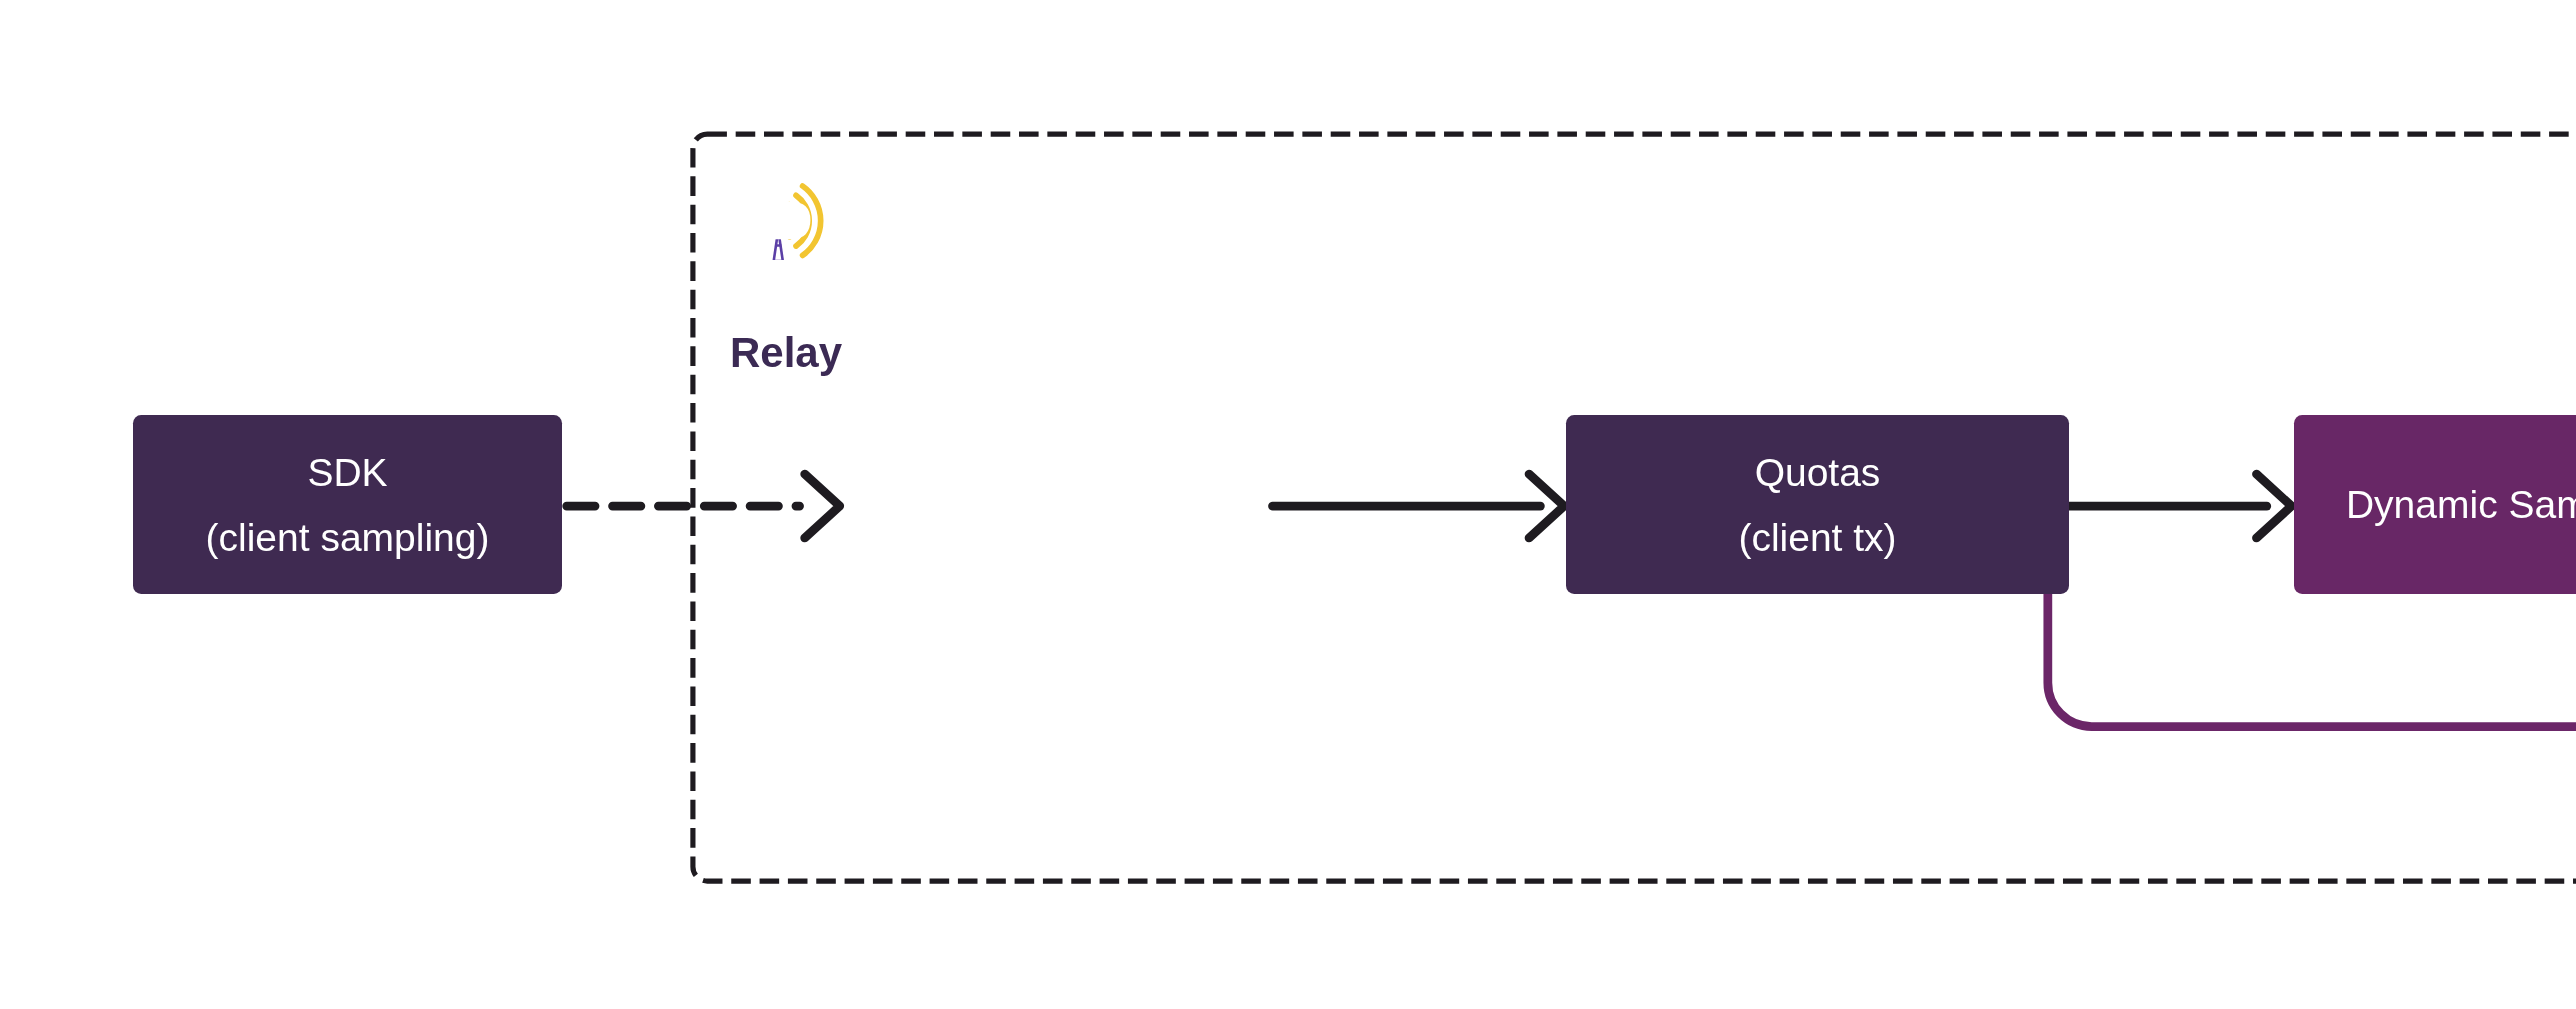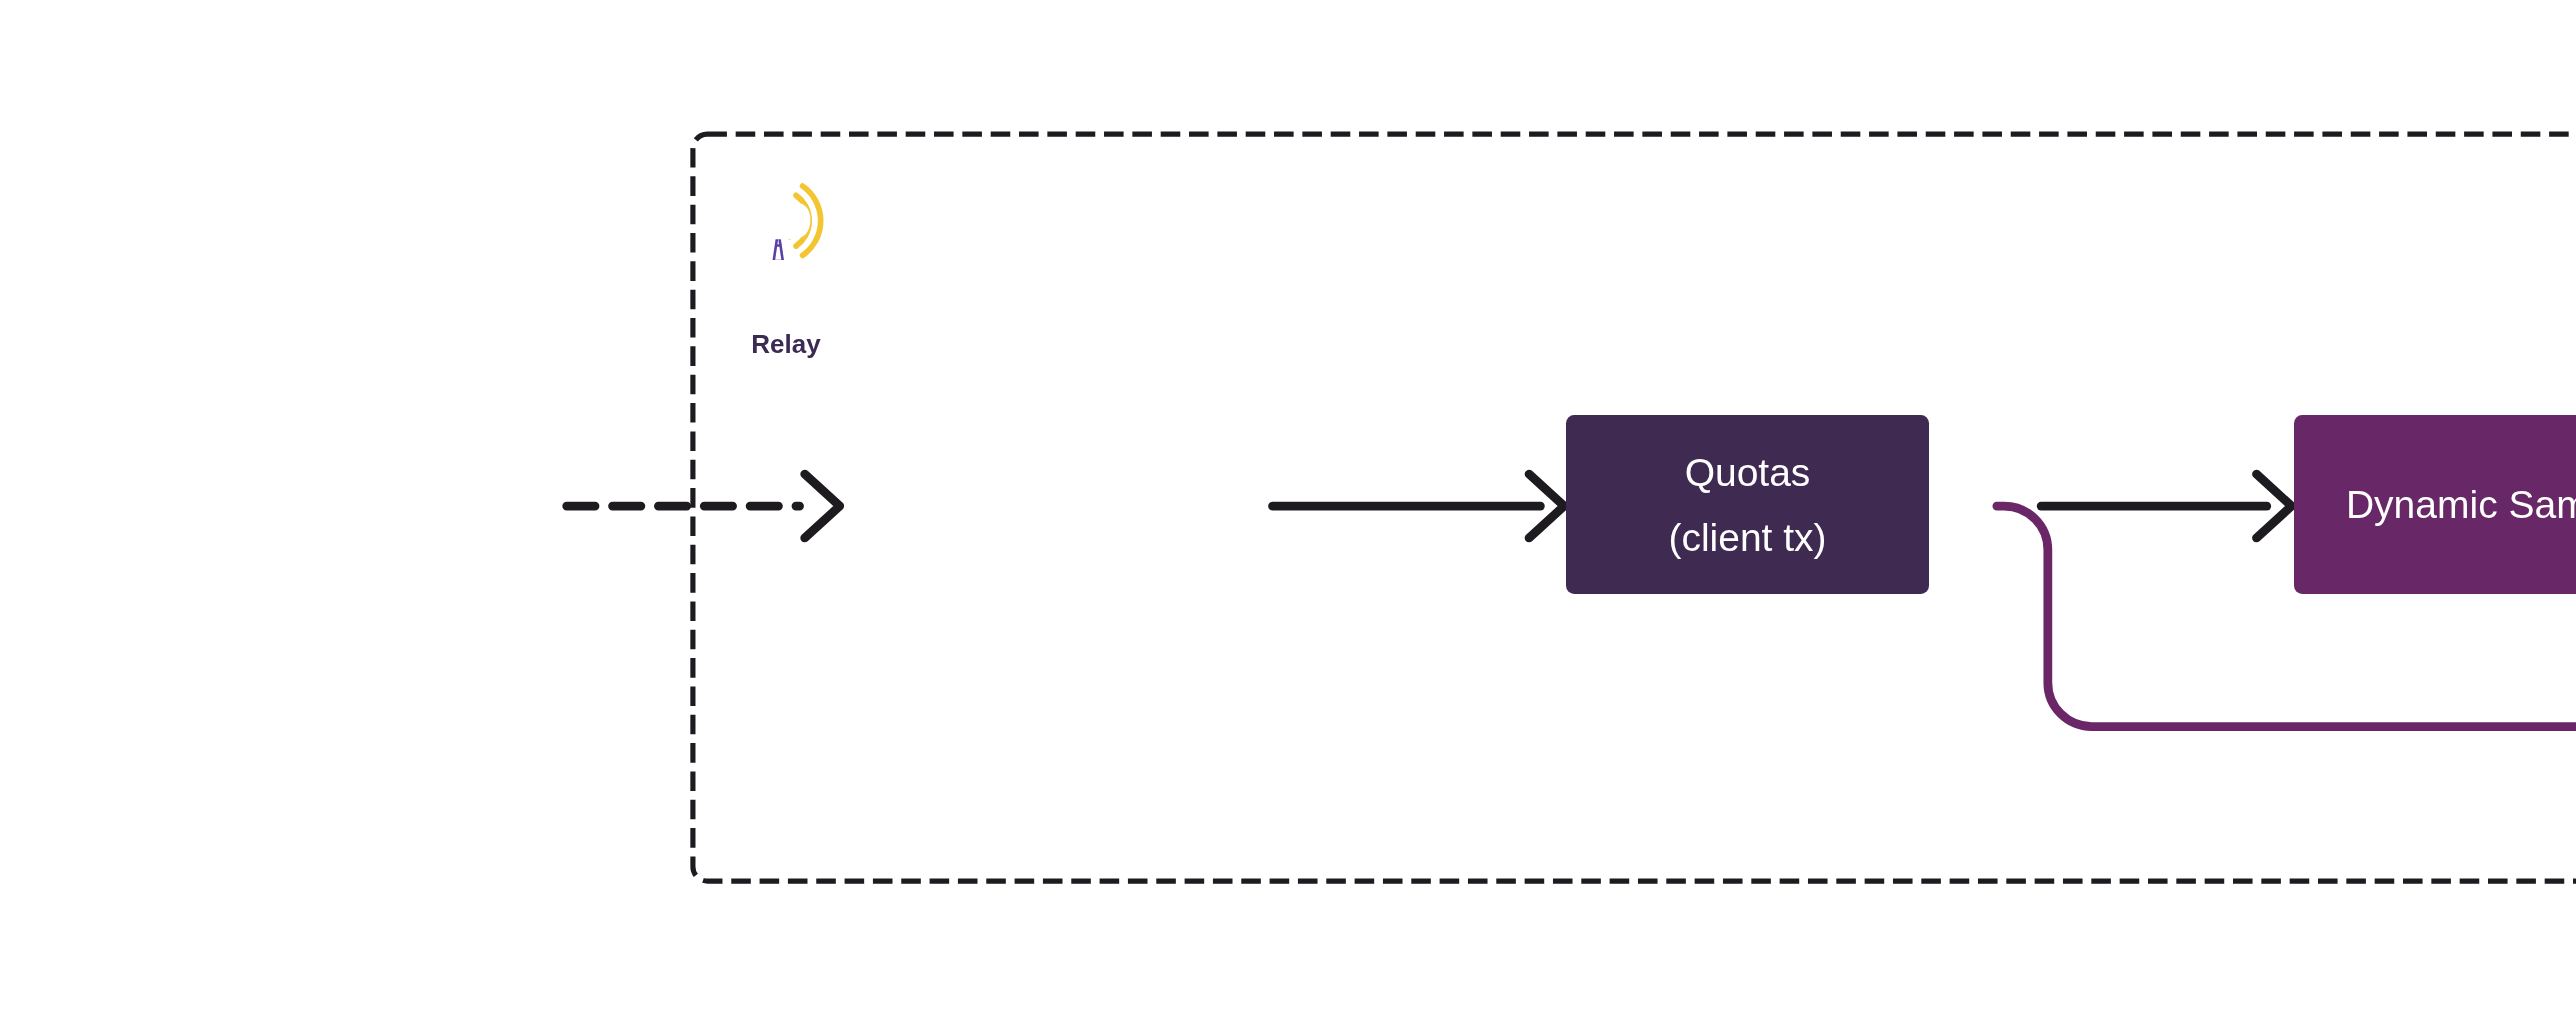--- a/index.html
+++ b/index.html
@@ -17,21 +17,21 @@
     position:absolute;top:415px;height:179px;border-radius:8.2px;
     background:var(--box-dark);color:#FFFFFF;
     display:flex;flex-direction:column;align-items:center;justify-content:center;
     font-size:39px;line-height:65px;text-align:center;font-weight:400;
   }
   .node.magenta{background:var(--box-magenta);}
   .node span{display:block;white-space:nowrap;}
   .relay-logo{position:absolute;left:724px;top:167px;width:124px;height:155px;}
   .relay-word{
     position:absolute;left:724px;top:329px;width:124px;text-align:center;
-    font-size:26px;font-weight:bold;color:var(--relay-text);white-space:nowrap;
+    font-size:42px;font-weight:bold;color:var(--relay-text);white-space:nowrap;
   }
   .metrics-label{
     position:absolute;left:2524px;top:658px;width:701px;text-align:center;
     font-size:35px;font-weight:bold;color:var(--purple);white-space:nowrap;
   }
 </style>
 </head>
 <body>
 
 <div class="canvas">
@@ -98,23 +98,27 @@
           <path d="M 126.8 72.9 A 38 38 0 0 1 126.8 135.1"></path>
           <path d="M 139.4 54.9 A 60 60 0 0 1 139.4 153.1"></path>
           <path d="M 152.1 36.8 A 82 82 0 0 1 152.1 171.2"></path>
         </g>
         <circle cx="105" cy="104" r="15" fill="#FFFFFF"></circle>
       </g>
     </g>
   </svg>
   <div class="relay-word">Relay</div>
 
+  <div class="node" style="left:133px;width:429px;">
+    <span>SDK</span>
+    <span>(client sampling)</span>
+  </div>
 
 
-  <div class="node" style="left:1566px;width:363px;">
+  <div class="node" style="left:1566px;width:503px;">
     <span>Quotas</span>
     <span>(client tx)</span>
   </div>
 
   <div class="node magenta" style="left:2294px;width:429px;">
     <span>Dynamic Sampling</span>
   </div>
 
   <div class="metrics-label">Total Transactions (aka metrics)</div>
 

